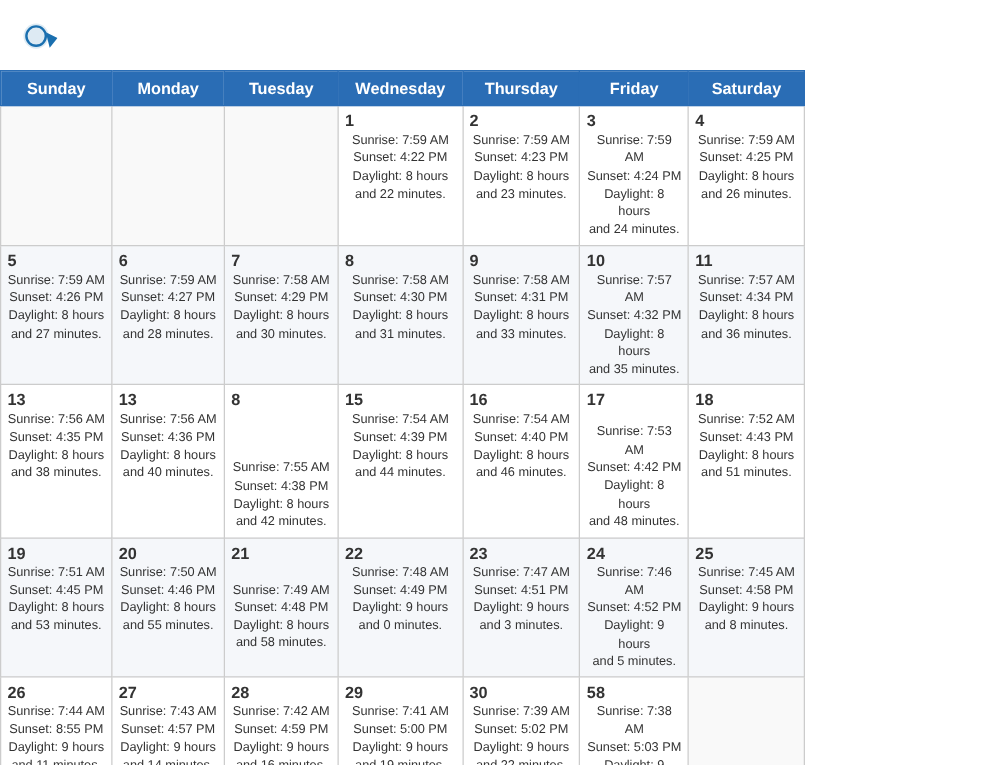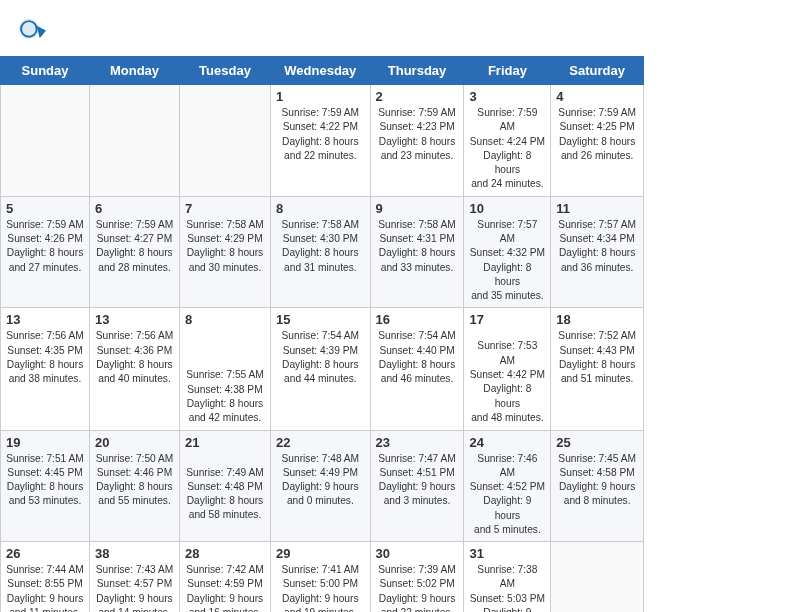--- a/index.html
+++ b/index.html
@@ -331,21 +331,21 @@
         </tr>
         <tr>
           <td>
             <span class="day-num">26</span>
             <div class="day-info" style="white-space: pre-line;">Sunrise: 7:44 AM
 Sunset: 8:55 PM
 Daylight: 9 hours
 and 11 minutes.</div>
           </td>
           <td>
-            <span class="day-num">38</span>
+            <span class="day-num">27</span>
             <div class="day-info" style="white-space: pre-line;">Sunrise: 7:43 AM
 Sunset: 4:57 PM
 Daylight: 9 hours
 and 14 minutes.</div>
           </td>
           <td>
             <span class="day-num">28</span>
             <div class="day-info" style="white-space: pre-line;">Sunrise: 7:42 AM
 Sunset: 4:59 PM
 Daylight: 9 hours
@@ -359,21 +359,21 @@
 and 19 minutes.</div>
           </td>
           <td>
             <span class="day-num">30</span>
             <div class="day-info" style="white-space: pre-line;">Sunrise: 7:39 AM
 Sunset: 5:02 PM
 Daylight: 9 hours
 and 22 minutes.</div>
           </td>
           <td>
-            <span class="day-num">31</span>
+            <span class="day-num">58</span>
             <div class="day-info" style="white-space: pre-line;">Sunrise: 7:38 AM
 Sunset: 5:03 PM
 Daylight: 9 hours
 and 25 minutes.</div>
           </td>
           <td class="empty-cell"></td>
         </tr>
       </tbody>
   </table>
 </div>

